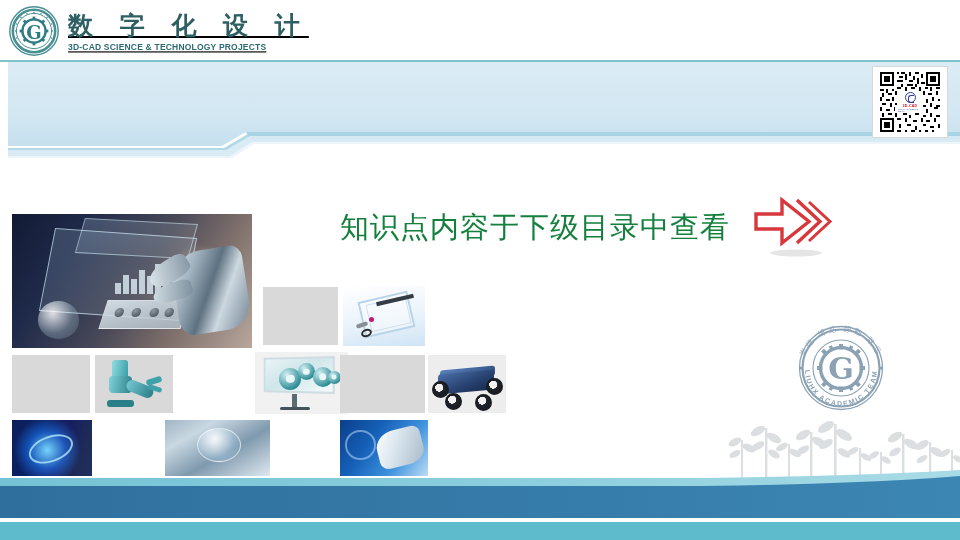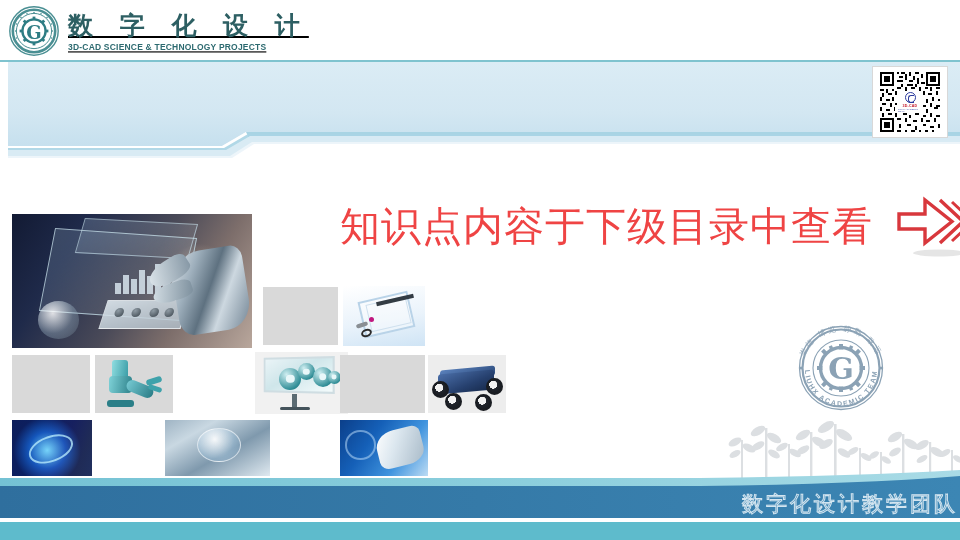--- a/index.html
+++ b/index.html
@@ -66,22 +66,22 @@
   }
   .qr-badge-t1 { font-size:3.6px; color:#c3182b; font-weight:bold; margin-top:0.5px; letter-spacing:0.2px;}
   .qr-badge-t2 { font-size:2.2px; color:#2b3a9e; letter-spacing:0.1px; }
 
   
   .title-row {
     position:absolute; left:340px; top:196px;
     display:flex; align-items:center; gap:22px;
   }
   .title-text {
-    font-size:40px; color:#ef4444; letter-spacing:1px;
-    font-family:Liberation Serif, serif; white-space:nowrap;
+    font-size:29px; color:#15803d; letter-spacing:1px;
+    font-family:Liberation Sans, sans-serif; white-space:nowrap;
     line-height:1;
   }
   .arrow-box { width:82px; height:62px; position:relative; }
 
   
   .collage { position:absolute; left:0; top:0; width:960px; height:540px; pointer-events:none;}
   .tile { position:absolute; overflow:hidden; background:#d9d9d9; }
 
   
   .tile-hero { left:12px; top:214px; width:240px; height:134px; }
@@ -638,15 +638,14 @@
           <stop offset="50%" stop-color="#357aa8"></stop>
           <stop offset="100%" stop-color="#3c86b4"></stop>
         </linearGradient>
       </defs>
       <path d="M0,8 L700,8 Q860,6 960,0 L960,12 Q860,18 700,20 L0,20 Z" fill="url(#ftTop)"></path>
       <path d="M0,16 L700,16 Q860,14 960,6 L960,48 L0,48 Z" fill="url(#ftMain)"></path>
       <rect x="0" y="52" width="960" height="18" fill="#5ebbcc"></rect>
       <rect x="0" y="48" width="960" height="4" fill="#ffffff"></rect>
     </svg>
   </div>
-  <div class="footer-text">数字化设计教学团队</div>
 
 </div>
 
 </body></html>

